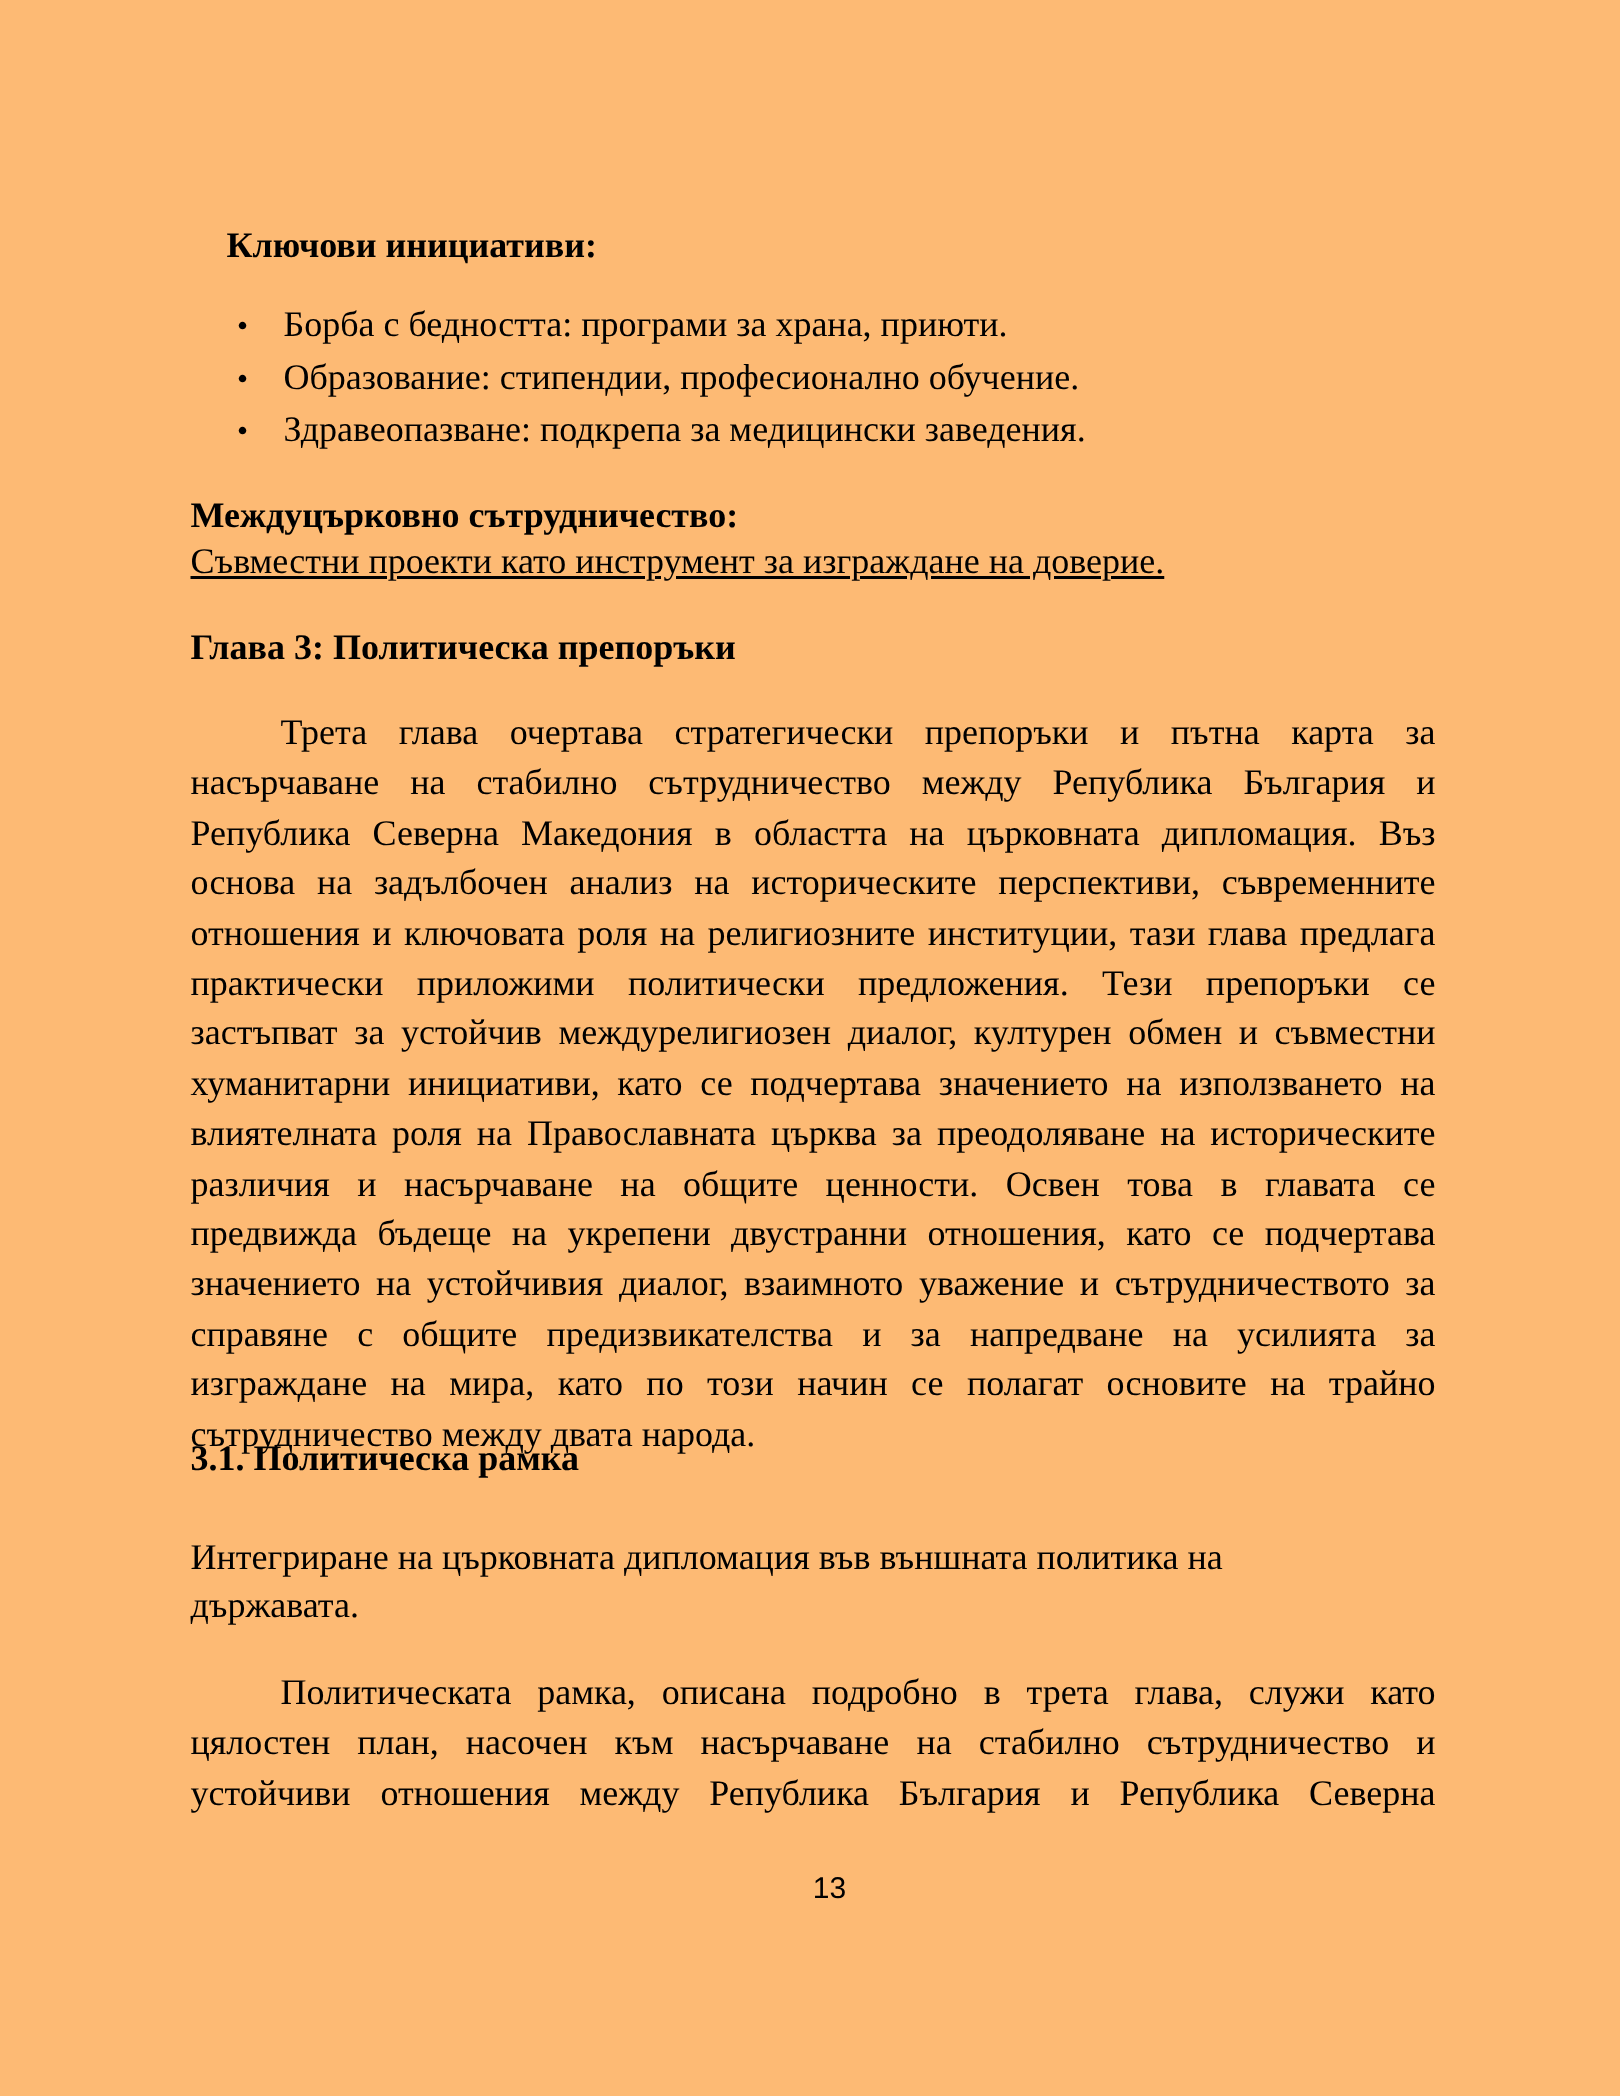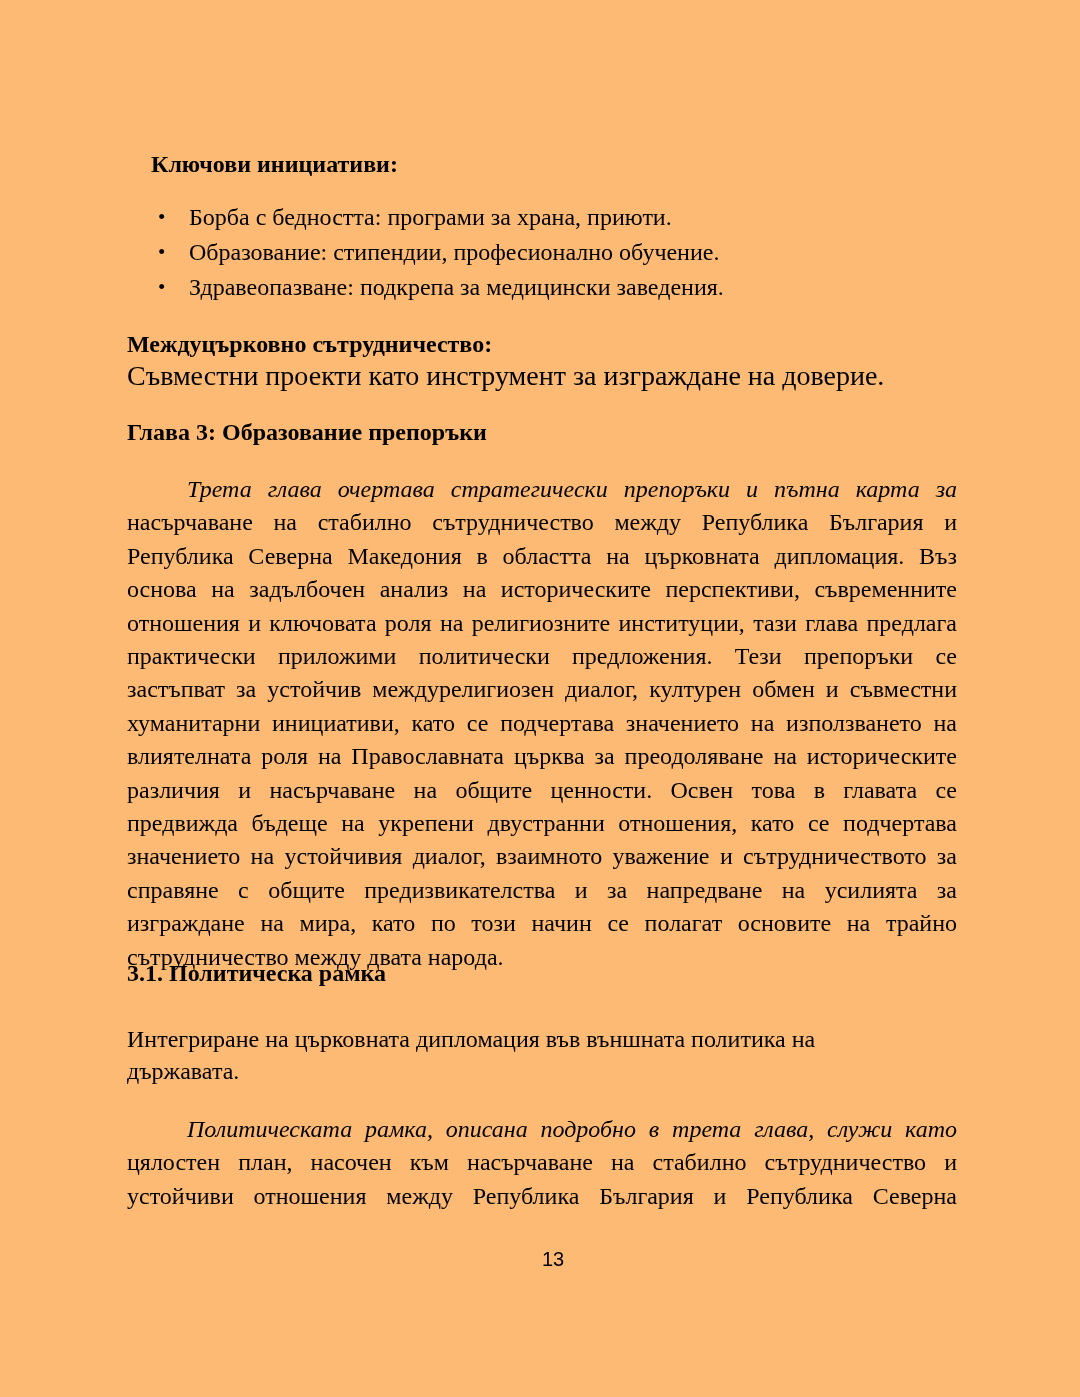--- a/index.html
+++ b/index.html
@@ -14,32 +14,33 @@
     overflow: hidden;
   }
   .abs { position: absolute; }
   .heading {
     font-weight: bold;
     font-size: 24px;
     line-height: 33px;
     white-space: nowrap;
   }
   .bodytext {
-    font-size: 28px;
+    font-size: 24px;
     line-height: 33px;
     white-space: nowrap;
+    text-decoration: underline;
   }
   .block {
     left: 127px;
     width: 830px;
     font-size: 24px;
     line-height: 33.4px;
   }
   .block .jline { text-align: justify; text-align-last: justify; }
-  .block .first-indent { padding-left: 60px; font-style: italic; }
+  .block .first-indent { padding-left: 60px; }
   .subtitle-block {
     left: 127px;
     width: 830px;
     font-size: 24px;
     line-height: 32px;
   }
   ul.bullets {
     list-style: none;
     left: 127px;
     width: 830px;
@@ -78,21 +79,21 @@
   <ul class="abs bullets" style="top:200px;">
       <li>Борба с бедността: програми за храна, приюти.</li>
       <li>Образование: стипендии, професионално обучение.</li>
       <li>Здравеопазване: подкрепа за медицински заведения.</li>
     </ul>
 
   <div class="abs heading" style="top:328px; left:127px;">Междуцърковно сътрудничество:</div>
 
   <div class="abs bodytext" style="top:359px; left:127px;">Съвместни проекти като инструмент за изграждане на доверие.</div>
 
-  <div class="abs heading" style="top:416px; left:127px;">Глава 3: Образование препоръки</div>
+  <div class="abs heading" style="top:416px; left:127px;">Глава 3: Политическа препоръки</div>
 
   <div class="abs block" style="top:473px;">
       <div class="jline first-indent">Трета глава очертава стратегически препоръки и пътна карта за</div>
       <div class="jline">насърчаване на стабилно сътрудничество между Република България и</div>
       <div class="jline">Република Северна Македония в областта на църковната дипломация. Въз</div>
       <div class="jline">основа на задълбочен анализ на историческите перспективи, съвременните</div>
       <div class="jline">отношения и ключовата роля на религиозните институции, тази глава предлага</div>
       <div class="jline">практически приложими политически предложения. Тези препоръки се</div>
       <div class="jline">застъпват за устойчив междурелигиозен диалог, културен обмен и съвместни</div>
       <div class="jline">хуманитарни инициативи, като се подчертава значението на използването на</div>

